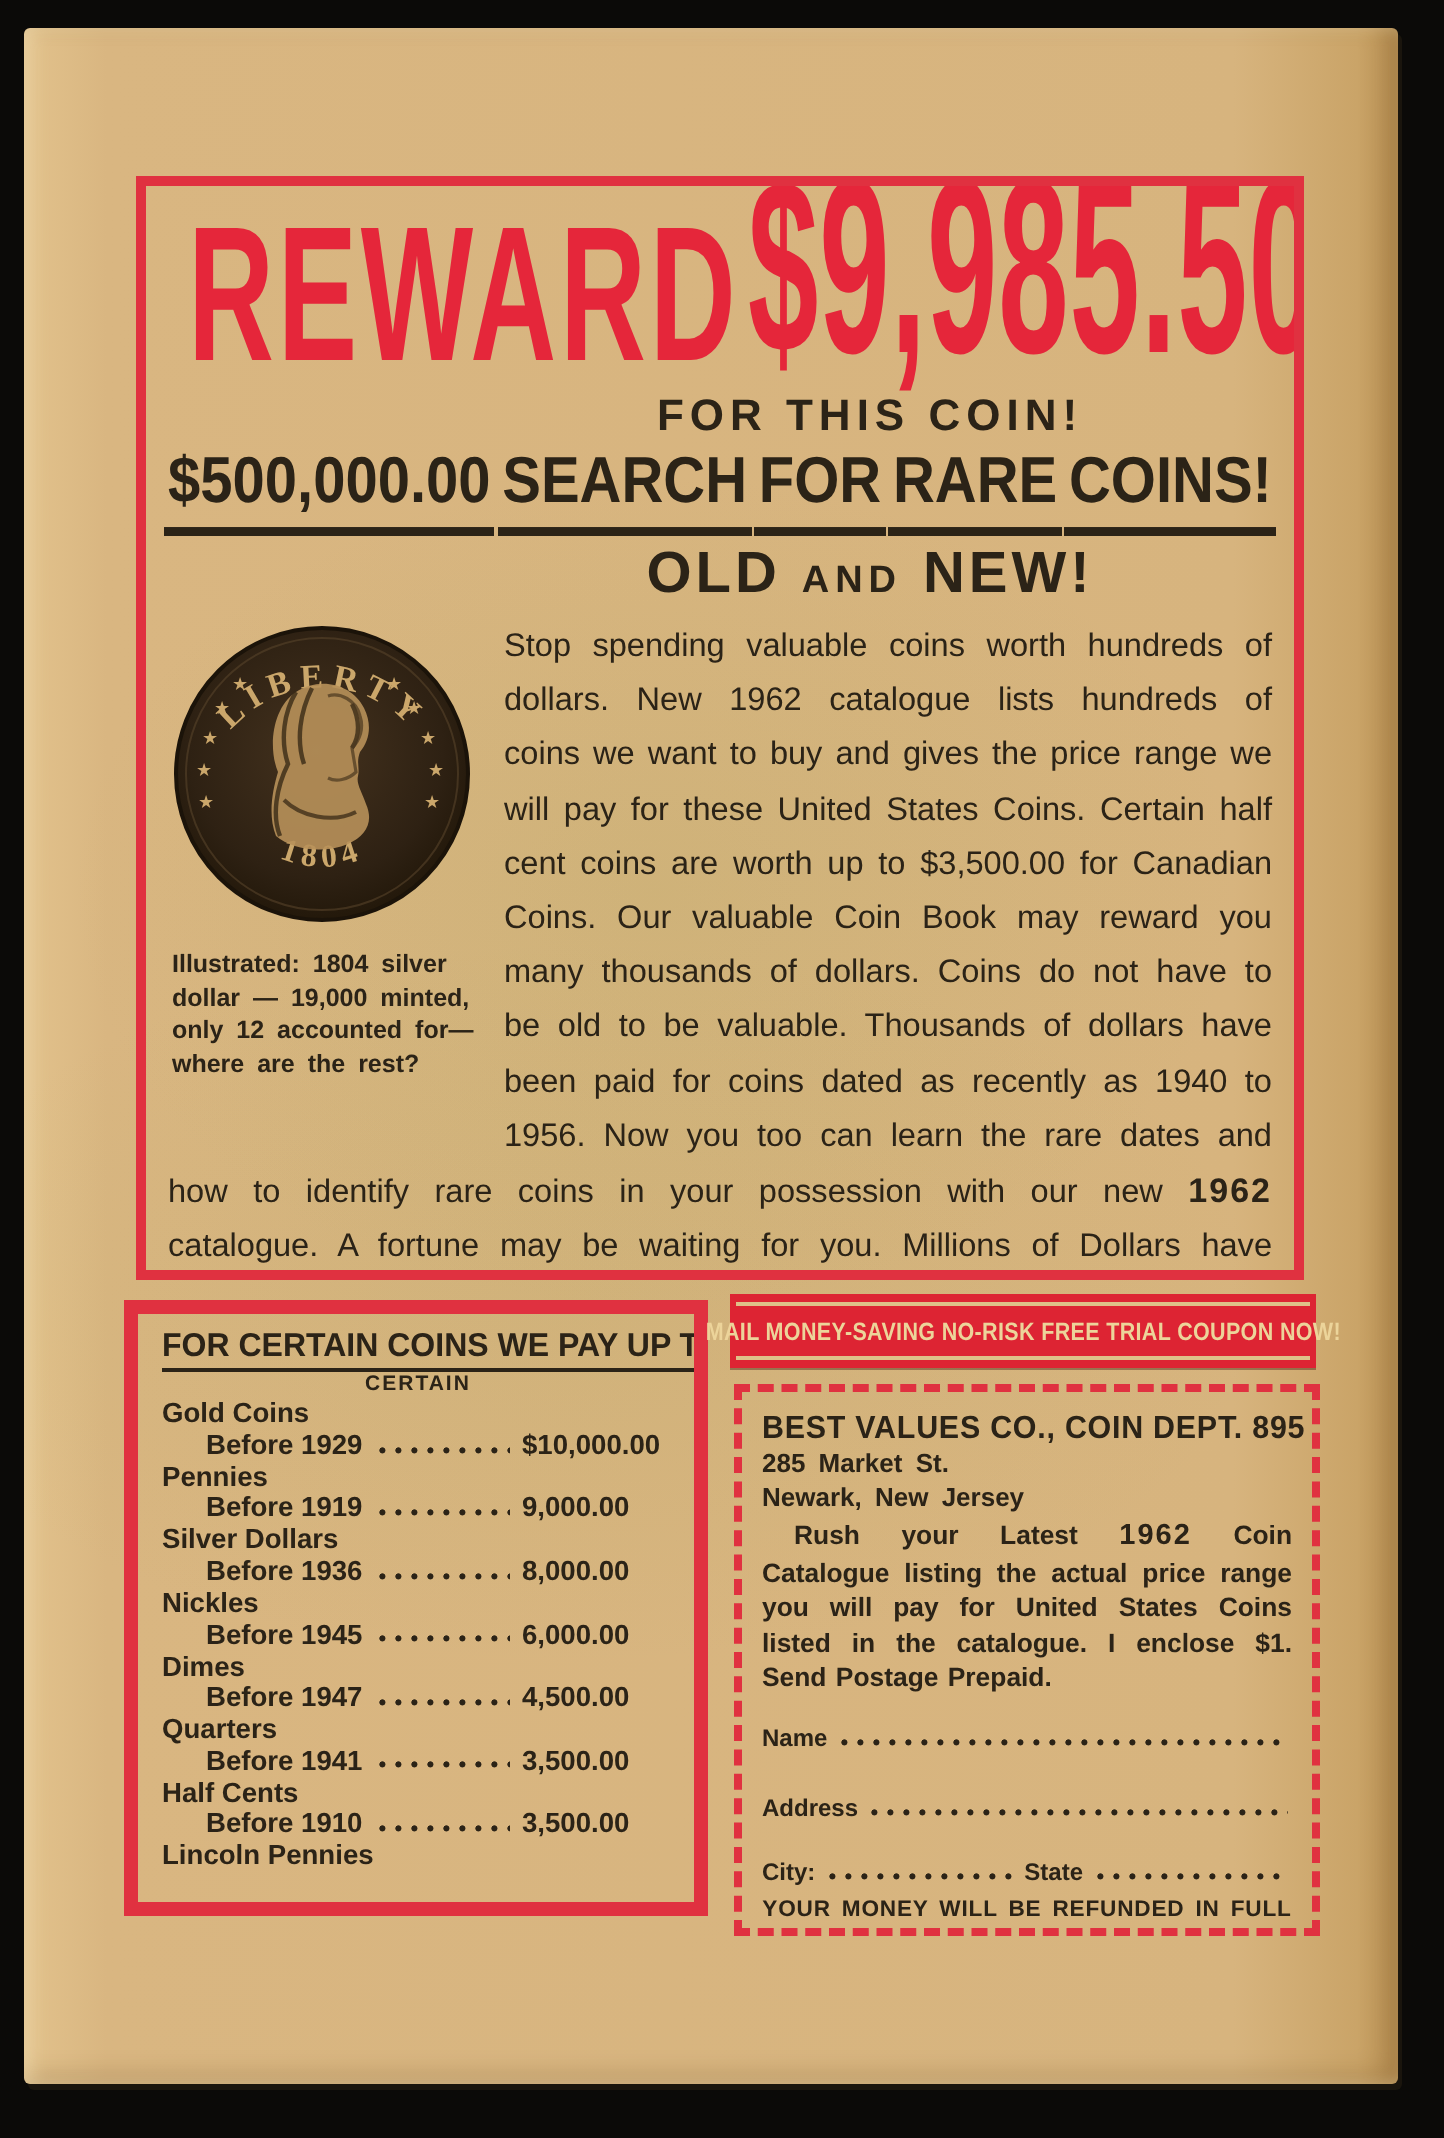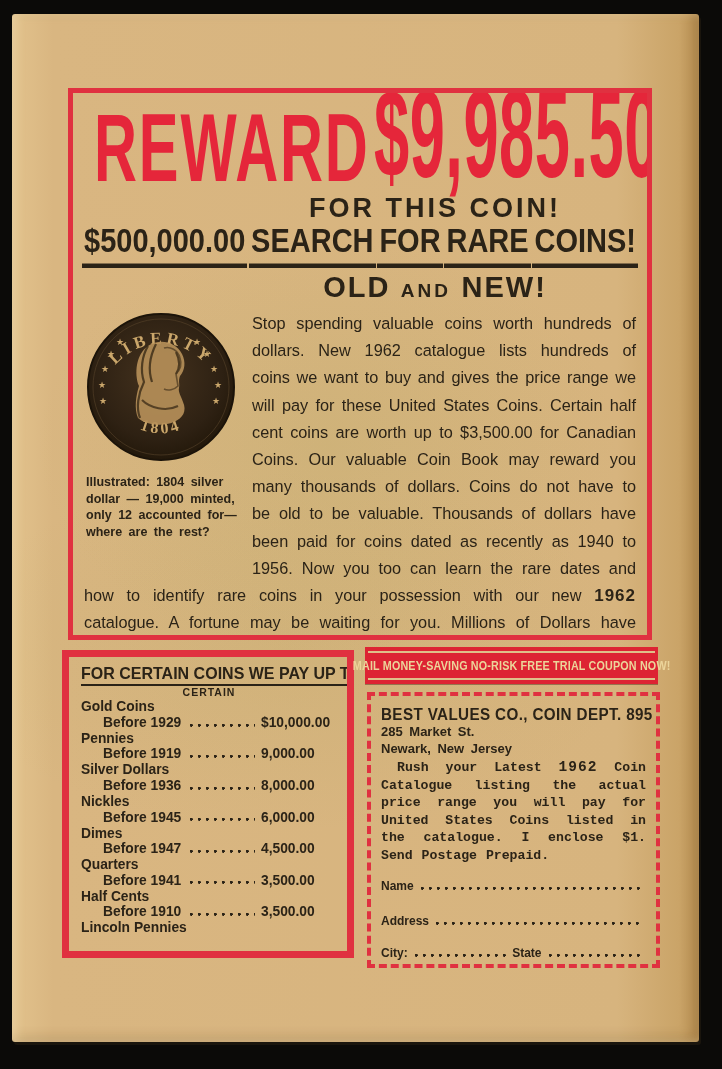--- a/index.html
+++ b/index.html
@@ -25,21 +25,21 @@
   .reward-word{
     position:absolute;left:14px;top:2px;font-size:96px;line-height:96px;font-weight:bold;
     color:#e5263a;letter-spacing:3px;transform:scaleX(0.62);transform-origin:0 0;white-space:nowrap;
   }
   .reward-amount{
     position:absolute;left:294px;top:-26px;font-size:124px;line-height:124px;font-weight:bold;
     color:#e5263a;transform:scaleX(0.51);transform-origin:0 0;white-space:nowrap;letter-spacing:1px;
   }
   .for-this-coin{
     height:24px;text-align:center;padding-left:150px;
-    font-weight:bold;font-size:27px;letter-spacing:3px;color:#2b2317;line-height:24px;
+    font-weight:bold;font-size:22px;letter-spacing:3px;color:#2b2317;line-height:24px;
   }
   .search-line{
     display:flex;justify-content:space-between;align-items:flex-end;
     height:46px;padding:0 2px;margin-top:2px;
   }
   .search-line .uw{
     display:inline-block;font-weight:bold;font-size:29px;letter-spacing:0px;color:#2b2317;
     border-bottom:4px solid #2b2317;padding:0 2px 3px 2px;
     transform:scaleY(1.12);transform-origin:center bottom;white-space:nowrap;
   }
@@ -77,21 +77,21 @@
     display:flex;align-items:center;justify-content:center;box-sizing:border-box;}
   .banner-text{color:#ecd49a;font-weight:bold;font-size:12.5px;white-space:nowrap;
     transform:scaleX(0.86);letter-spacing:0.2px;}
   
   .coupon{position:absolute;left:355px;top:678px;width:293px;height:276px;
     border:4px dashed #e03140;box-sizing:border-box;padding:10px 10px 6px 10px;overflow:hidden;}
   .coupon-h{font-weight:bold;font-size:16px;letter-spacing:0.4px;white-space:nowrap;
     transform:scaleX(0.95);transform-origin:0 0;}
   .coupon-addr{font-weight:bold;font-size:13px;line-height:16.5px;word-spacing:3px;}
   .coupon-body{margin:2px 0 0 0;font-weight:bold;font-size:13.2px;line-height:17.6px;text-align:justify;
-    text-indent:16px;word-spacing:1px;font-family:Liberation Mono, monospace;}
+    text-indent:16px;word-spacing:1px;}
   .coupon-body b.year{font-size:14.5px;letter-spacing:1px;}
   .field-row{display:flex;align-items:flex-start;font-weight:bold;font-size:12px;}
   .field-row .lead{margin:0 2px 2px 6px;}
   .row-name{margin-top:14px;}
   .row-address{margin-top:21px;}
   .row-city{margin-top:18px;}
   .coupon-foot{margin-top:5px;text-align:center;font-weight:bold;font-size:11.3px;line-height:15px;
     letter-spacing:0.4px;word-spacing:2px;}
   
   .coin-svg{display:block;}

